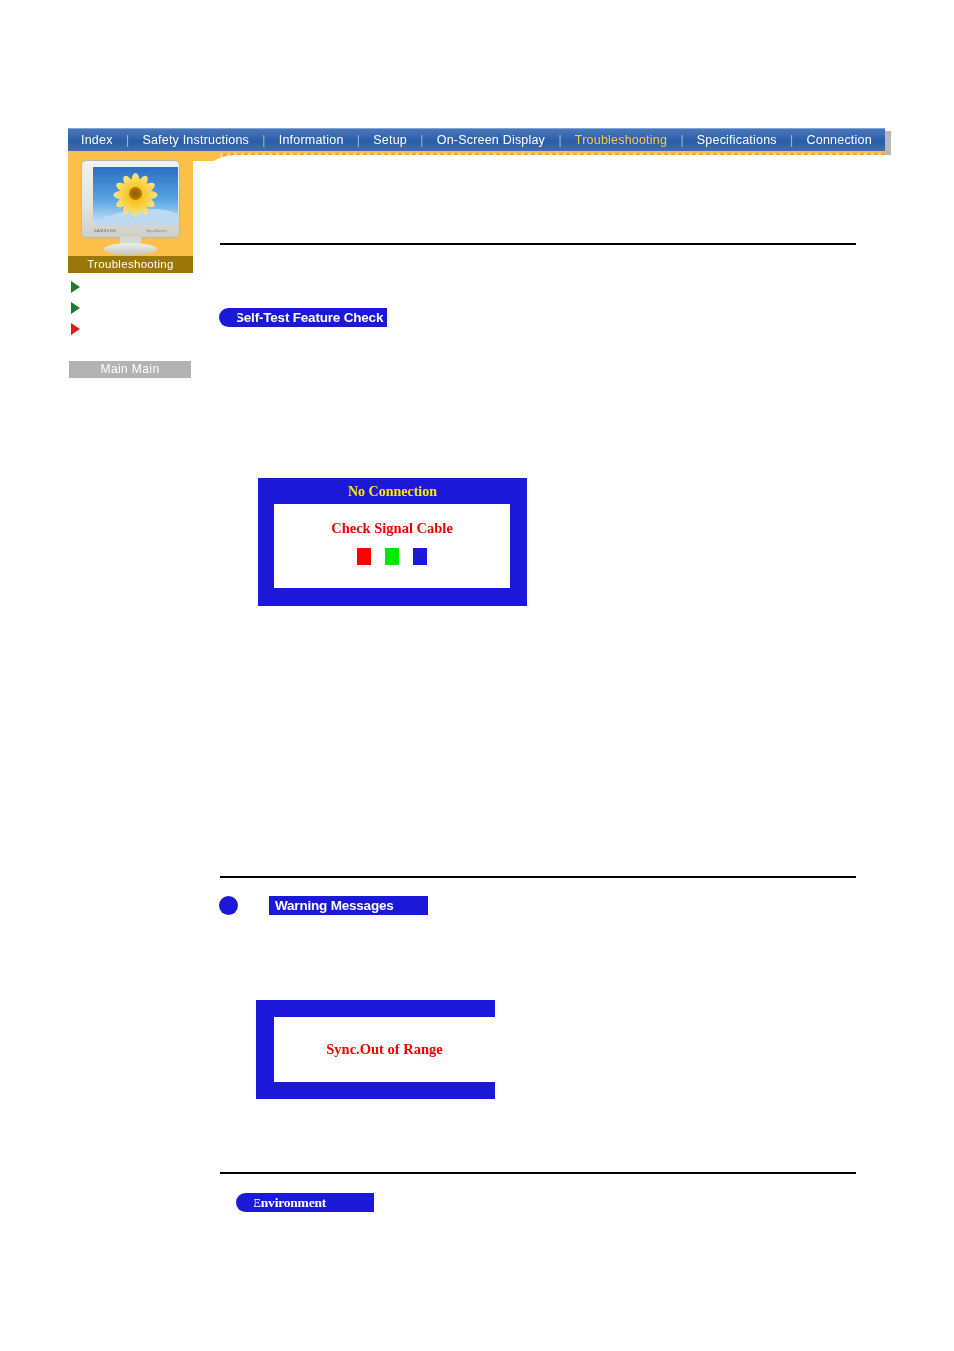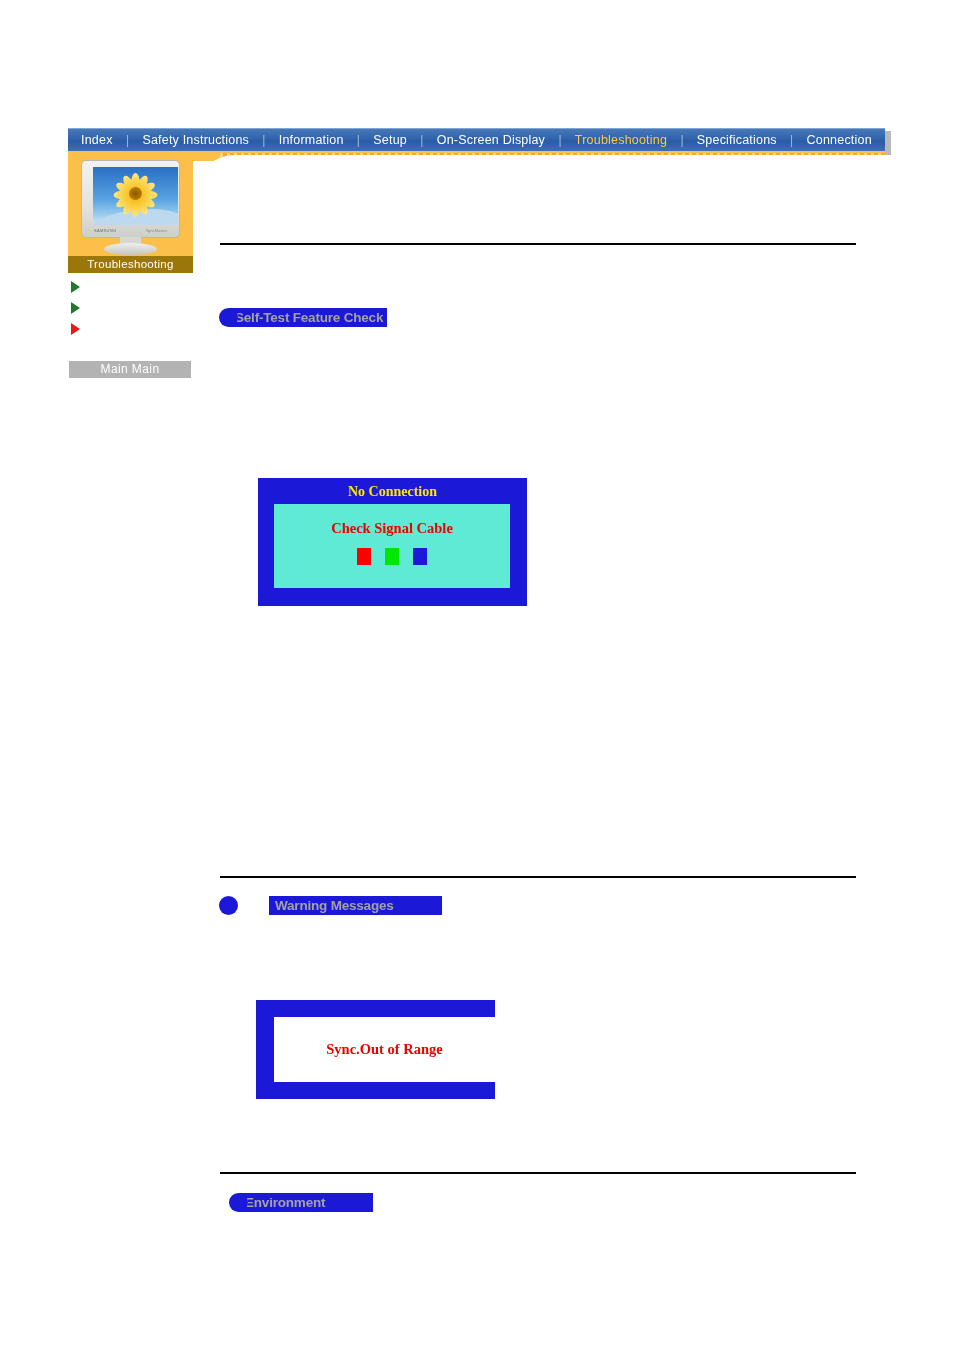--- a/index.html
+++ b/index.html
@@ -268,30 +268,30 @@
     height: 19px;
     border-radius: 50%;
     background: #1b18d8;
     flex: 0 0 auto;
     position: relative;
     z-index: 2;
   }
   .sh-label {
     height: 19px;
     background: #1b18d8;
-    color: #a3a3a3;
+    color: #ffffff;
     font-size: 13.5px;
     font-weight: bold;
     line-height: 19px;
     padding: 0 4px 0 6px;
     margin-left: -9px;
     letter-spacing: -0.2px;
     white-space: nowrap;
   }
-  .sh-label.pad-wide { padding-right: 48px; margin-left: 31px; }
+  .sh-label.pad-wide { padding-right: 34px; margin-left: 31px; }
   .sh-label.pad-xwide { padding-right: 48px; }
 
   
   #osd-noconn {
     position: absolute;
     left: 258px;
     top: 478px;
     width: 269px;
     height: 128px;
     background: #1b18d8;
@@ -306,21 +306,21 @@
     font-family: "Liberation Serif", serif;
     font-weight: bold;
     font-size: 14px;
   }
   #osd-noconn-panel {
     position: absolute;
     left: 16px;
     top: 26px;
     width: 236px;
     height: 84px;
-    background: #5eead4;
+    background: #ffffff;
   }
   #osd-noconn-msg {
     position: absolute;
     left: 0;
     top: 16px;
     width: 100%;
     text-align: center;
     color: #ee0000;
     font-family: "Liberation Serif", serif;
     font-weight: bold;
@@ -468,16 +468,16 @@
 </div>
 
 <div id="osd-sync">
   <div id="osd-sync-panel">
     <div id="osd-sync-msg">Sync.Out of Range</div>
   </div>
 </div>
 
 <div class="hrule" style="top:1172px"></div>
 
-<div class="section-head" style="left:229px; top:1192px;">
+<div class="section-head" style="left:236px; top:1192px;font-family:Liberation Serif, serif;">
   <div class="sh-bullet"></div>
   <div class="sh-label pad-xwide">Environment</div>
 </div>
 
 </body></html>

